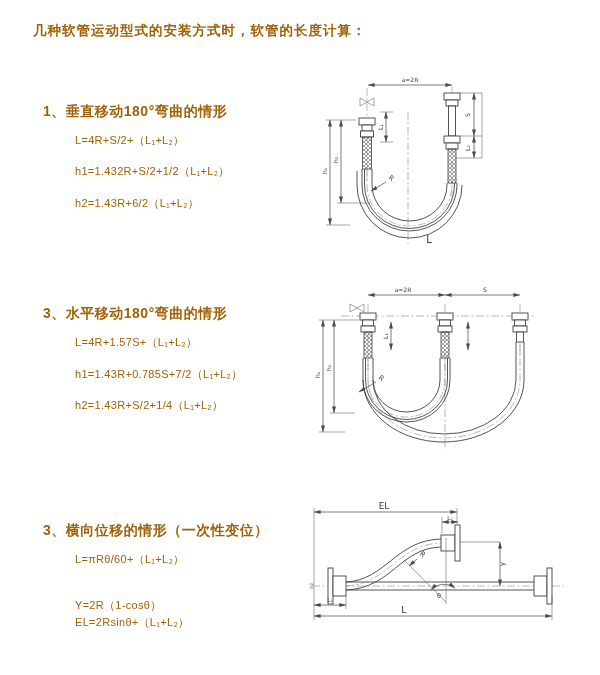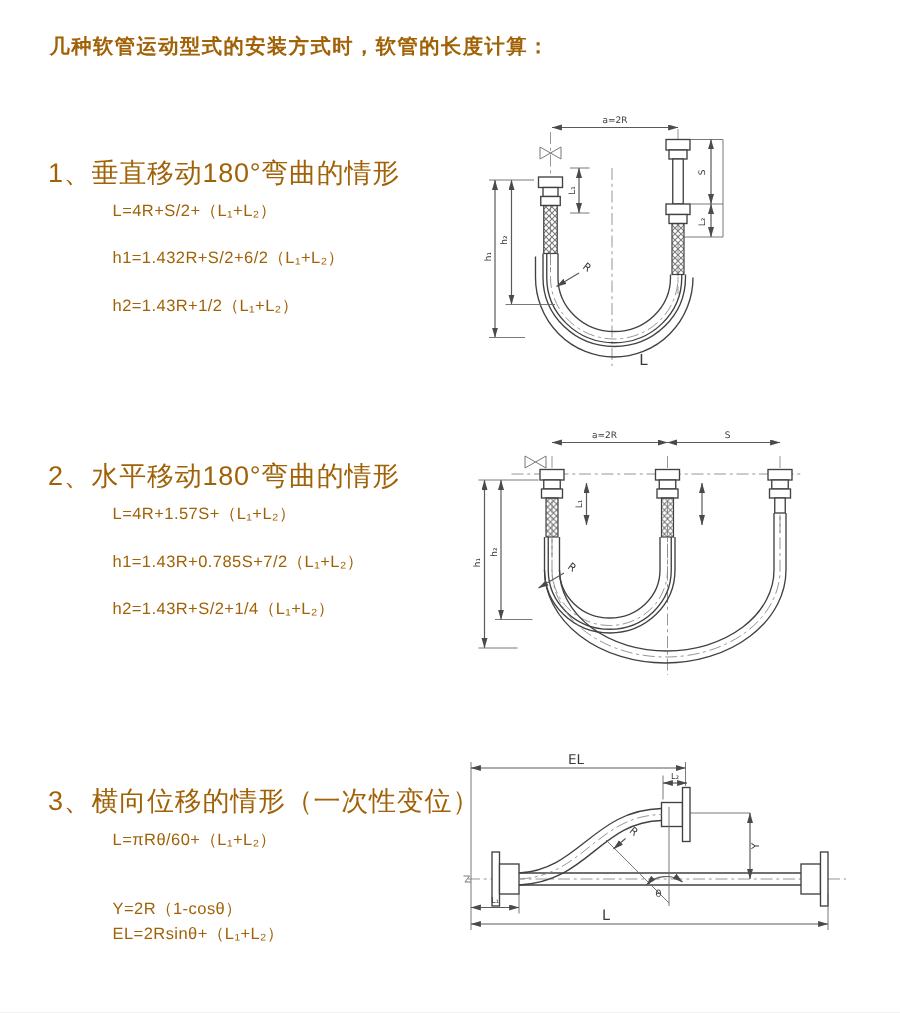--- a/index.html
+++ b/index.html
@@ -1,20 +1,20 @@
 <!DOCTYPE html>
 <html><head>
 <meta charset="utf-8">
 <style>
   html,body{margin:0;padding:0;background:#e8e8e8;}
   .page{position:relative;width:600px;height:675px;background:#ffffff;overflow:hidden;
         font-family:"Liberation Sans","DejaVu Sans",sans-serif;color:#a16207;}
   .title{position:absolute;left:33px;top:22px;font-size:13.5px;font-weight:bold;letter-spacing:1px;}
   .sec{position:absolute;left:0;top:0;width:320px;}
-  .sec .head{position:absolute;left:32px;font-size:18px;font-weight:normal;letter-spacing:.5px;white-space:nowrap;}
+  .sec .head{position:absolute;left:43px;font-size:14px;font-weight:bold;letter-spacing:.5px;white-space:nowrap;}
   .sec .f{position:absolute;left:75px;font-size:11px;letter-spacing:.3px;white-space:nowrap;}
   svg{position:absolute;}
   svg text{font-family:"DejaVu Sans",sans-serif;fill:#3a3a3a;}
   .dim{stroke:#5a5a5a;stroke-width:.8;fill:none;}
   .thin{stroke:#6a6a6a;stroke-width:.6;fill:none;}
   .cl{stroke:#8a8a8a;stroke-width:.6;fill:none;stroke-dasharray:8 2.5 2 2.5;}
   .hose{stroke:#414141;stroke-width:.9;fill:none;}
   .part{stroke:#414141;stroke-width:.9;fill:#ffffff;}
   .braid{stroke:#414141;stroke-width:.8;}
   .lbl{font-size:6px;}
@@ -23,22 +23,22 @@
 </head>
 <body>
 
 <div class="page">
 
   <div class="title">几种软管运动型式的安装方式时，软管的长度计算：</div>
 
   <div class="sec">
     <div class="head" style="top:103px">1、垂直移动180°弯曲的情形</div>
     <div class="f" style="top:133px">L=4R+S/2+（L₁+L₂）</div>
-    <div class="f" style="top:164px">h1=1.432R+S/2+6/2（L₁+L₂）</div>
-    <div class="f" style="top:196px">h2=1.43R+1/2（L₁+L₂）</div>
+    <div class="f" style="top:164px">h1=1.432R+S/2+1/2（L₁+L₂）</div>
+    <div class="f" style="top:196px">h2=1.43R+6/2（L₁+L₂）</div>
   </div>
 
   <svg style="left:298px;top:68px" width="250" height="190" viewBox="0 0 250 190">
     <defs>
       <marker id="ar1" markerWidth="7" markerHeight="5" refX="6.6" refY="2" orient="auto-start-reverse" markerUnits="userSpaceOnUse">
         <path d="M0,0 L6.8,2 L0,4 Z" fill="#4a4a4a"></path>
       </marker>
       <pattern id="hb1" width="4" height="4" patternUnits="userSpaceOnUse">
         <path d="M0,0 L4,4 M4,0 L0,4" stroke="#7a7a7a" stroke-width=".7"></path>
       </pattern>
@@ -115,21 +115,21 @@
     </g>
     <g>
       <line class="dim" x1="176" y1="68" x2="176" y2="90" marker-start="url(#ar1)" marker-end="url(#ar1)"></line>
       <text class="lbl" transform="rotate(-90 172 80)" x="172" y="80" text-anchor="middle">L₂</text>
     </g>
 
     <text x="131" y="175" font-size="10" text-anchor="middle">L</text>
   </svg>
 
   <div class="sec">
-    <div class="head" style="top:305px">2、水平移动180°弯曲的情形</div>
+    <div class="head" style="top:305px">3、水平移动180°弯曲的情形</div>
     <div class="f" style="top:335px">L=4R+1.57S+（L₁+L₂）</div>
     <div class="f" style="top:367px">h1=1.43R+0.785S+7/2（L₁+L₂）</div>
     <div class="f" style="top:398px">h2=1.43R+S/2+1/4（L₁+L₂）</div>
   </div>
 
   <svg style="left:303px;top:280px" width="262" height="192" viewBox="0 0 262 192">
     <defs>
       <marker id="ar2" markerWidth="7" markerHeight="5" refX="6.6" refY="2" orient="auto-start-reverse" markerUnits="userSpaceOnUse">
         <path d="M0,0 L6.8,2 L0,4 Z" fill="#4a4a4a"></path>
       </marker>

